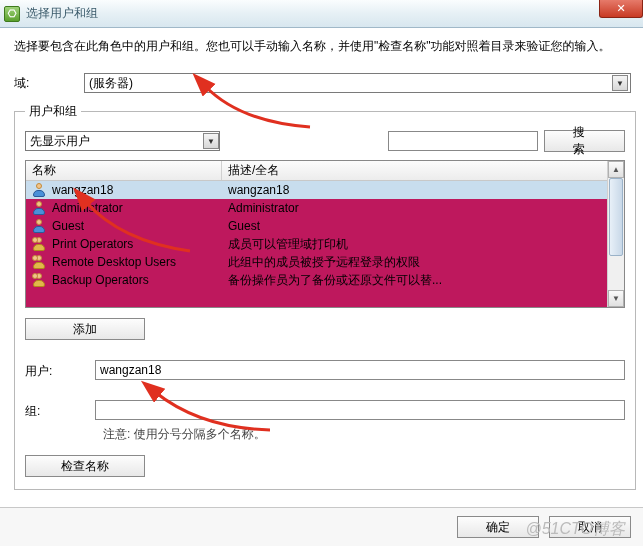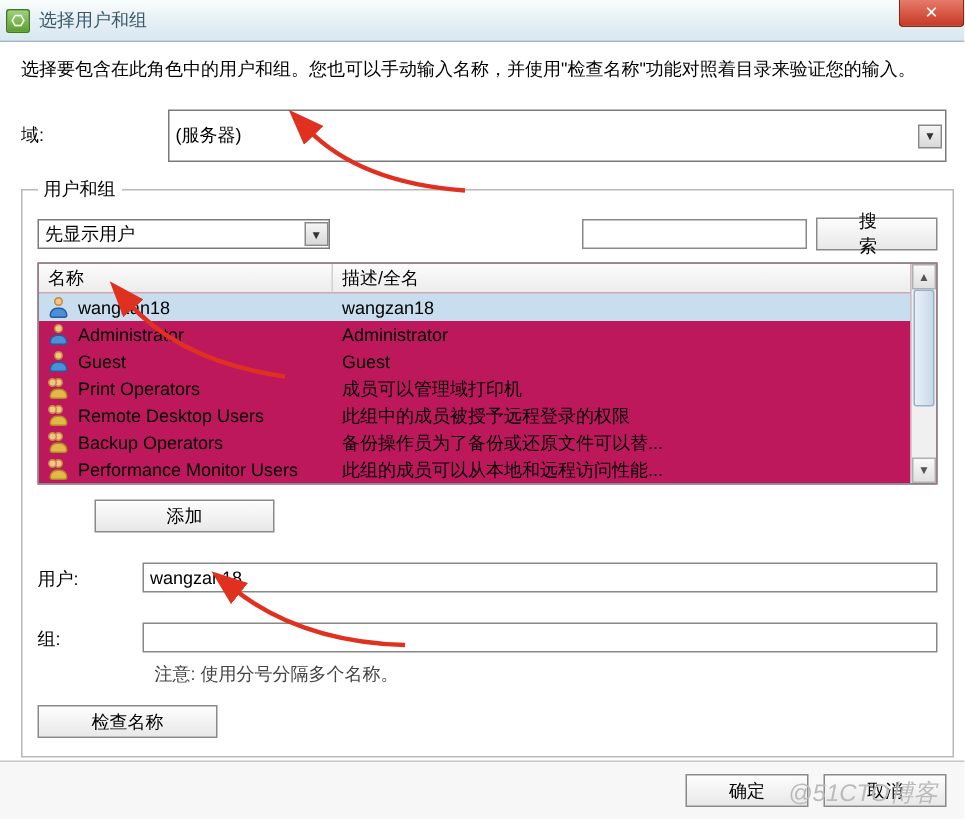--- a/index.html
+++ b/index.html
@@ -44,26 +44,25 @@
     color: #fff;
     display: flex; align-items: center; justify-content: center;
     font-size: 11px;
   }
   .content { padding: 8px 12px 4px 14px; }
   .instruction { margin: 2px 0 18px 0; }
   .row { display: flex; align-items: center; margin-bottom: 10px; }
   .row-label { width: 70px; }
   .domain-select {
     flex: 1;
-    height: 35px;
+    height: 20px;
     border: 1px solid #7a7a7a;
     background: #fff;
     display: flex; align-items: center; justify-content: space-between;
     padding: 0 2px 0 4px;
-    margin-left: 28px;
   }
   .dd-arrow {
     width: 16px; height: 16px;
     border: 1px solid #888;
     background: linear-gradient(#f5f5f5,#d8d8d8);
     display: flex; align-items: center; justify-content: center;
     font-size: 8px; color: #333;
   }
   fieldset.group {
     border: 1px solid #b8b8b8;
@@ -134,21 +133,21 @@
     border: 1px solid #b0b0b0;
     display: flex; align-items:center; justify-content:center;
     font-size: 8px; color: #555;
   }
   .scroll-track { flex:1; position: relative; }
   .scroll-thumb {
     position: absolute; left:1px; right:1px; top:0; height:78px;
     background: linear-gradient(90deg,#e8f0f8,#c8d8e8);
     border:1px solid #9ab2c8; border-radius:2px;
   }
-  .add-btn-wrap { margin-top: 10px; margin-left: 38px; }
+  .add-btn-wrap { margin-top: 10px; }
   .wide-btn { min-width: 120px; }
   .field-row { display:flex; align-items:flex-end; margin-top:20px; }
   .field-label { width: 70px; }
   .field-input {
     flex:1; height:20px; border:1px solid #888; background:#fff;
     padding: 0 4px; display:flex; align-items:center;
   }
   .hint { margin: 6px 0 12px 78px; color:#444; }
   .footer {
     border-top: 1px solid #c8c8c8;
@@ -265,31 +264,20 @@
             <div class="list-row">
               <div class="cell-name">
                 <span class="user-icon group-icon">
                   <span class="head"></span>
                   <span class="head2"></span>
                   <span class="body"></span>
                 </span>
                 <span>Backup Operators</span>
               </div>
               <div class="cell-desc">备份操作员为了备份或还原文件可以替...</div>
-            </div>
-            <div class="list-row">
-              <div class="cell-name">
-                <span class="user-icon group-icon">
-                  <span class="head"></span>
-                  <span class="head2"></span>
-                  <span class="body"></span>
-                </span>
-                <span>Performance Monitor Users</span>
-              </div>
-              <div class="cell-desc">此组的成员可以从本地和远程访问性能...</div>
             </div>
           </div>
       </div>
       <div class="scroll-col">
         <div class="scroll-btn">▲</div>
         <div class="scroll-track">
           <div class="scroll-thumb"></div>
         </div>
         <div class="scroll-btn">▼</div>
       </div>

